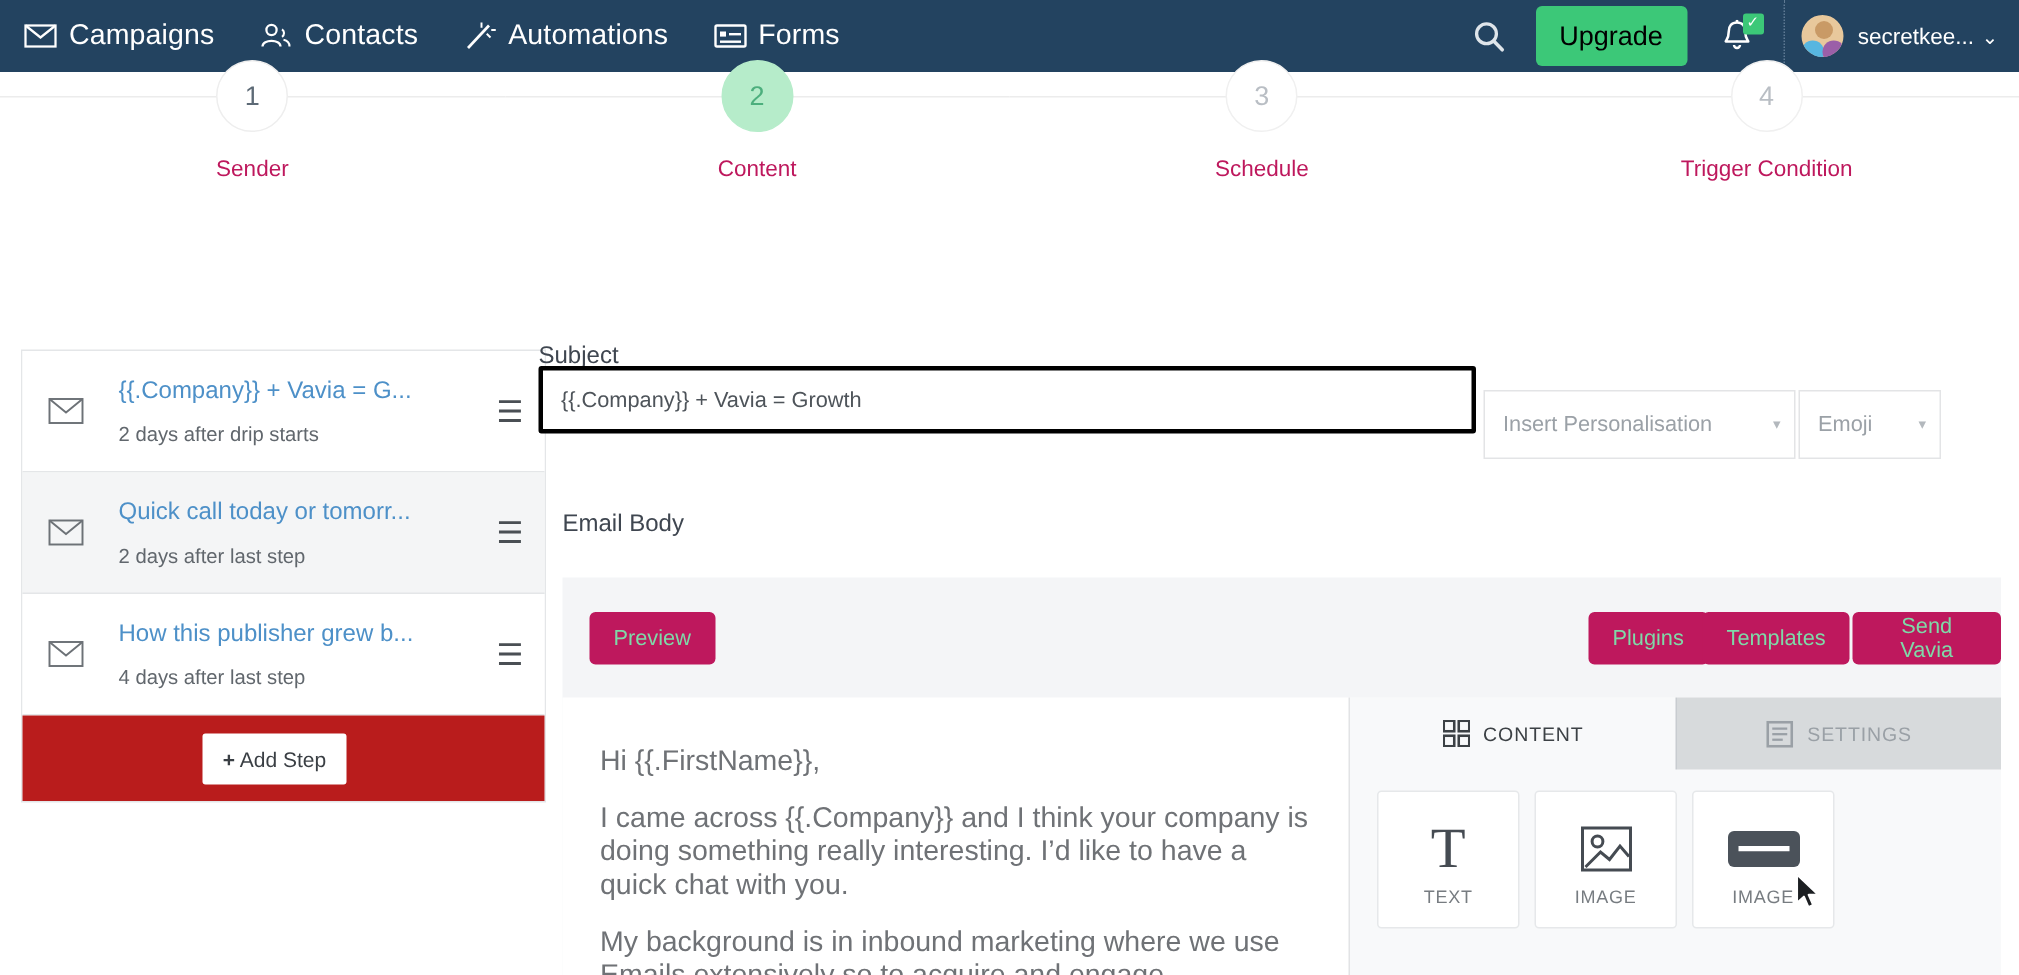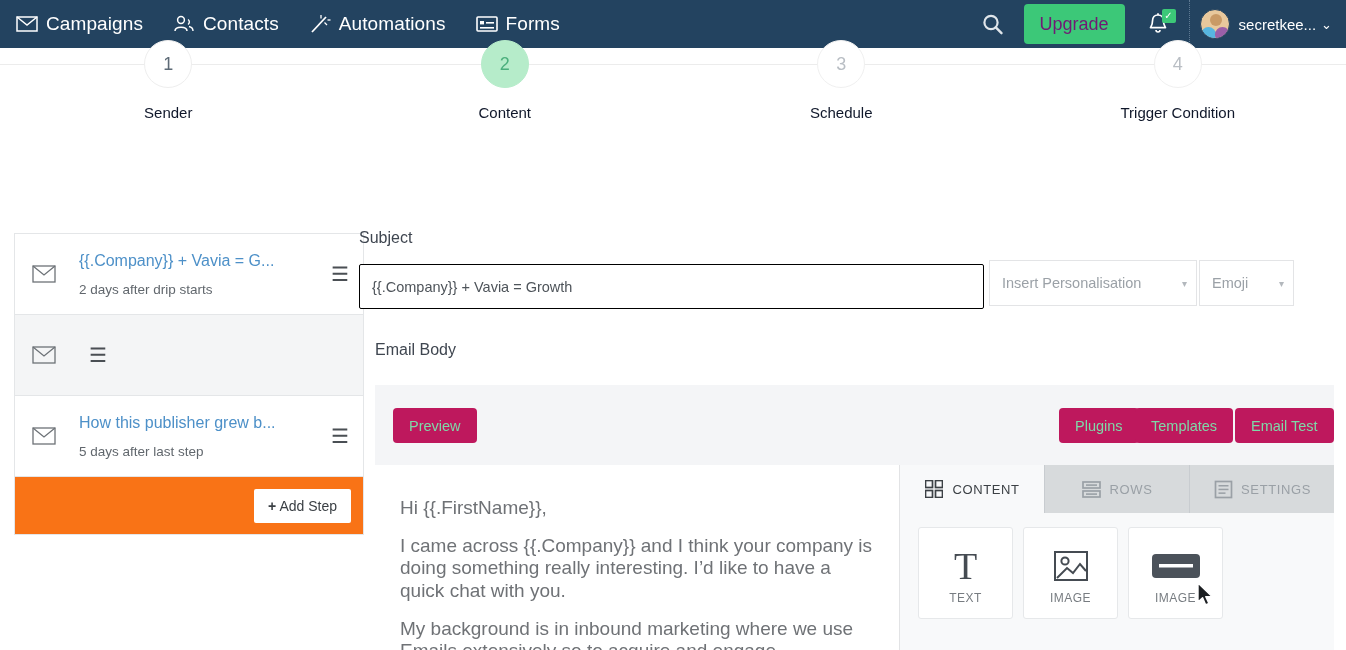--- a/index.html
+++ b/index.html
@@ -38,21 +38,21 @@
   #nav-right {
     position: absolute; right: 0; top: 0;
     height: 48px; display: flex; align-items: center;
   }
   #search-icon-btn {
     width: 34px; height: 34px; margin-right: 14px;
     display: flex; align-items: center; justify-content: center;
     cursor: pointer;
   }
   #upgrade-btn {
-    background: #3cc878; color: #701a75;
+    background: #3cc878; color: #000000;
     border: none; border-radius: 4px;
     font-size: 18px; font-family: "Liberation Sans", sans-serif;
     padding: 0 16px; height: 40px;
     cursor: pointer;
     margin-right: 16px;
   }
   #bell-wrap {
     position: relative; width: 34px; height: 34px;
     display: flex; align-items: center; justify-content: center;
     margin-right: 12px; cursor: pointer;
@@ -116,21 +116,21 @@
     position: relative; z-index: 2;
     width: 48px; height: 48px; border-radius: 50%;
     background: #ffffff; border: 1px solid #f0f0f0;
     display: flex; align-items: center; justify-content: center;
     font-size: 18px; color: #b9bec4;
     margin-top: -8px;
   }
   .step.done .bubble { color: #5d6a76; border-color: #eeeeee; }
   .step.active .bubble { background: #b6ecca; border-color: #b6ecca; color: #4caf7d; }
   .step .steplabel {
-    margin-top: 16px; font-size: 15px; color: #0f172a;
+    margin-top: 16px; font-size: 15px; color: #be185d;
   }
 
   
   #steps-panel {
     position: absolute; left: 14px; top: 233px;
     width: 350px;
     border: 1px solid #e4e6e8;
     background: #ffffff;
   }
   .step-row {
@@ -152,41 +152,41 @@
     color: #4d90c8; font-size: 16px;
     white-space: nowrap; overflow: hidden; text-overflow: clip;
     margin-bottom: 12px;
   }
   .step-row .sr-sub { color: #61676d; font-size: 13.5px; }
   .step-row .drag {
     flex: 0 0 auto; color: #4a4f54; font-size: 20px;
     margin-left: 10px; cursor: grab;
   }
   #add-step-bar {
-    height: 57px; background: #f97316;
-    display: flex; align-items: center; justify-content: flex-end;
+    height: 57px; background: #b91c1c;
+    display: flex; align-items: center; justify-content: center;
     padding-right: 12px;
   }
   #add-step-btn {
     background: #ffffff; border: none;
     font-family: "Liberation Sans", sans-serif;
     font-size: 14px; color: #3a3f44;
     padding: 9px 14px; border-radius: 2px;
     cursor: pointer;
   }
 
   
   #subject-label {
     position: absolute; left: 359px; top: 229px;
     font-size: 16px; color: #3f4650;
   }
   #subject-input {
-    position: absolute; left: 359px; top: 264px;
+    position: absolute; left: 359px; top: 244px;
     width: 625px; height: 45px;
-    border: 1px solid #000000; border-radius: 2px;
+    border: 3px solid #000000; border-radius: 2px;
     background: #fff;
     font-family: "Liberation Sans", sans-serif;
     font-size: 14.5px; color: #4e545a;
     padding: 0 12px;
     outline: none;
   }
   .sel-box {
     position: absolute; top: 260px;
     height: 46px;
     border: 1px solid #e3e4e6;
@@ -415,33 +415,37 @@
     <span class="drag">☰</span>
   </div>
 
   <div class="step-row selected">
     <span class="mail-ico">
       <svg width="24" height="18" viewBox="0 0 24 18">
         <rect x="1" y="1" width="22" height="16" fill="none" stroke="#6d7277" stroke-width="1.3"></rect>
         <polyline points="1,1 12,10 23,1" fill="none" stroke="#6d7277" stroke-width="1.3"></polyline>
       </svg>
     </span>
+    <span class="sr-text">
+      <span class="sr-title" style="display:block">Quick call today or tomorr...</span>
+      <span class="sr-sub" style="display:block">2 days after last step</span>
+    </span>
     <span class="drag">☰</span>
   </div>
 
   <div class="step-row">
     <span class="mail-ico">
       <svg width="24" height="18" viewBox="0 0 24 18">
         <rect x="1" y="1" width="22" height="16" fill="none" stroke="#6d7277" stroke-width="1.3"></rect>
         <polyline points="1,1 12,10 23,1" fill="none" stroke="#6d7277" stroke-width="1.3"></polyline>
       </svg>
     </span>
     <span class="sr-text">
       <span class="sr-title" style="display:block">How this publisher grew b...</span>
-      <span class="sr-sub" style="display:block">5 days after last step</span>
+      <span class="sr-sub" style="display:block">4 days after last step</span>
     </span>
     <span class="drag">☰</span>
   </div>
 
   <div id="add-step-bar">
     <button id="add-step-btn">
       <b>+</b>
       <span>Add Step</span>
     </button>
   </div>
@@ -461,21 +465,21 @@
 </div>
 
 <div id="body-label">Email Body</div>
 
 <div id="editor">
 
   <div id="editor-toolbar">
     <button class="tb-btn" id="preview-btn">Preview</button>
     <button class="tb-btn" id="plugins-btn">Plugins</button>
     <button class="tb-btn" id="templates-btn">Templates</button>
-    <button class="tb-btn" id="sendtest-btn">Email Test</button>
+    <button class="tb-btn" id="sendtest-btn">Send Vavia</button>
   </div>
 
   <div id="editor-body">
 
     <div id="canvas">
       <p>Hi {{.FirstName}},</p>
       <p>I came across {{.Company}} and I think your company is doing something really interesting. I’d like to have a quick chat with you.</p>
       <p>My background is in inbound marketing where we use Emails extensively so to acquire and engage customers. I have an idea on how you can better engage your customers and increase conversion of website visitors to leads.</p>
 
     </div>
@@ -488,31 +492,20 @@
             <svg width="18" height="18" viewBox="0 0 18 18">
               <rect x="0.5" y="0.5" width="7" height="7" fill="none" stroke="#3c4145" stroke-width="1.7"></rect>
               <rect x="10.5" y="0.5" width="7" height="7" fill="none" stroke="#3c4145" stroke-width="1.7"></rect>
               <rect x="0.5" y="10.5" width="7" height="7" fill="none" stroke="#3c4145" stroke-width="1.7"></rect>
               <rect x="10.5" y="10.5" width="7" height="7" fill="none" stroke="#3c4145" stroke-width="1.7"></rect>
             </svg>
           </span>
           <span>CONTENT</span>
         </div>
 
-        <div class="ptab">
-          <span class="ptab-ico">
-            <svg width="19" height="19" viewBox="0 0 19 19">
-              <rect x="1" y="2" width="17" height="6" fill="none" stroke="#9aa0a6" stroke-width="1.7"></rect>
-              <rect x="4" y="4.3" width="11" height="1.6" fill="#9aa0a6"></rect>
-              <rect x="1" y="11" width="17" height="6" fill="none" stroke="#9aa0a6" stroke-width="1.7"></rect>
-              <rect x="4" y="13.3" width="11" height="1.6" fill="#9aa0a6"></rect>
-            </svg>
-          </span>
-          <span>ROWS</span>
-        </div>
 
         <div class="ptab">
           <span class="ptab-ico">
             <svg width="19" height="19" viewBox="0 0 19 19">
               <rect x="1.5" y="1.5" width="16" height="16" fill="none" stroke="#9aa0a6" stroke-width="1.7"></rect>
               <rect x="4.5" y="5" width="10" height="1.5" fill="#9aa0a6"></rect>
               <rect x="4.5" y="8.7" width="10" height="1.5" fill="#9aa0a6"></rect>
               <rect x="4.5" y="12.4" width="7" height="1.5" fill="#9aa0a6"></rect>
             </svg>
           </span>

